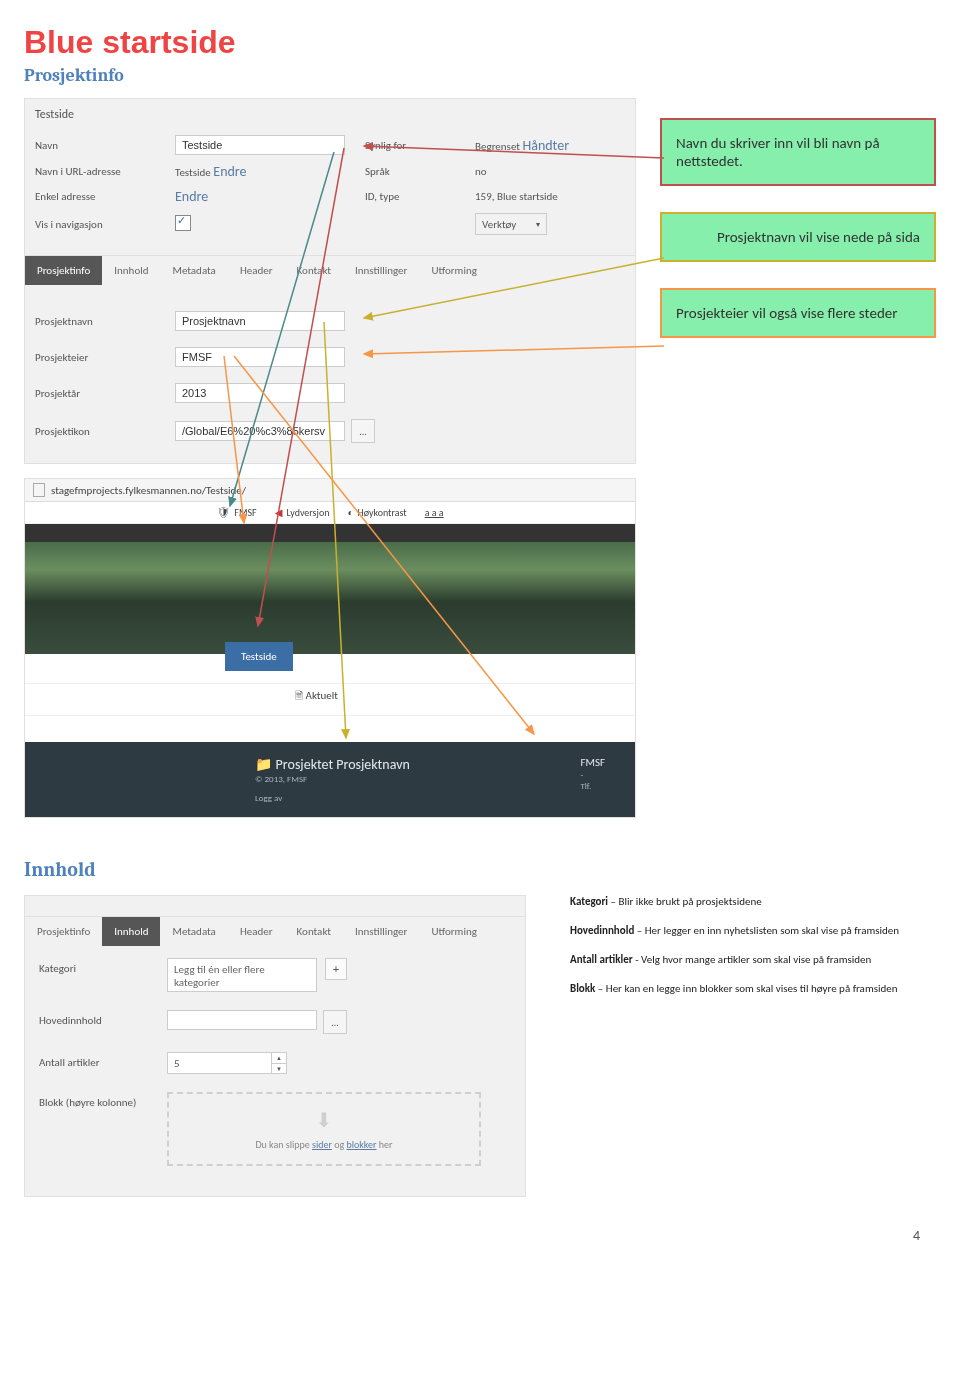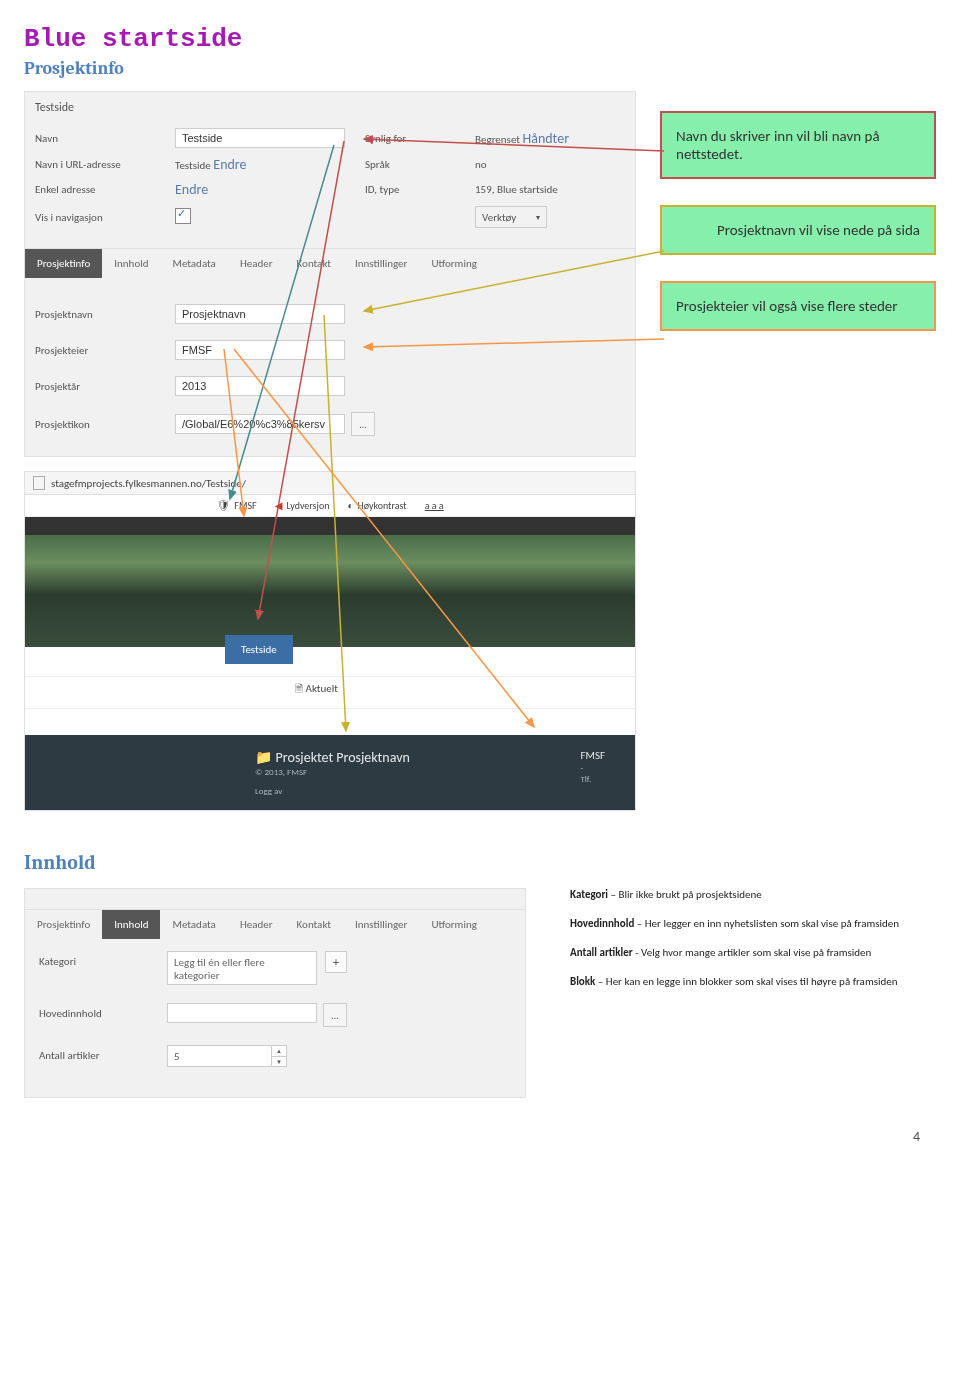--- a/index.html
+++ b/index.html
@@ -8,23 +8,23 @@
     font-family: Calibri, Arial, sans-serif;
     background: #fff;
     width: 960px;
     color: #333;
   }
   .page {
     padding: 24px 24px 10px 24px;
     position: relative;
   }
   h1.title {
-    font-family: Liberation Mono, monospace;
-    color: #a21caf;
-    font-size: 26px;
+    font-family: Liberation Sans, sans-serif;
+    color: #ef4444;
+    font-size: 32px;
     margin: 0 0 4px 0;
     font-weight: bold;
   }
   h2.subtitle {
     font-family: Cambria, Georgia, serif;
     color: #4f81bd;
     font-size: 18px;
     margin: 0 0 12px 0;
     font-weight: bold;
   }
@@ -541,20 +541,29 @@
         <div class="cms2-row">
           <div class="lbl">Antall artikler</div>
           <div class="numfield">
             <div class="val">5</div>
             <div class="spin">
               <span>▲</span>
               <span>▼</span>
             </div>
           </div>
         </div>
+        <div class="cms2-row">
+          <div class="lbl">Blokk (høyre kolonne)</div>
+          <div class="dropzone">
+            <div class="arrow">⬇</div>
+            <div>
+              <span>Du kan slippe </span><span style="text-decoration:underline;color:#5a7ca6;">sider</span><span> og </span><span style="text-decoration:underline;color:#5a7ca6;">blokker</span><span> her</span>
+            </div>
+          </div>
+        </div>
       </div>
     </div>
 
     <div class="desc-list">
       <p>
         <b>Kategori</b><span> – Blir ikke brukt på prosjektsidene</span>
       </p>
       <p>
         <b>Hovedinnhold</b><span> – Her legger en inn nyhetslisten som skal vise på framsiden</span>
       </p>

